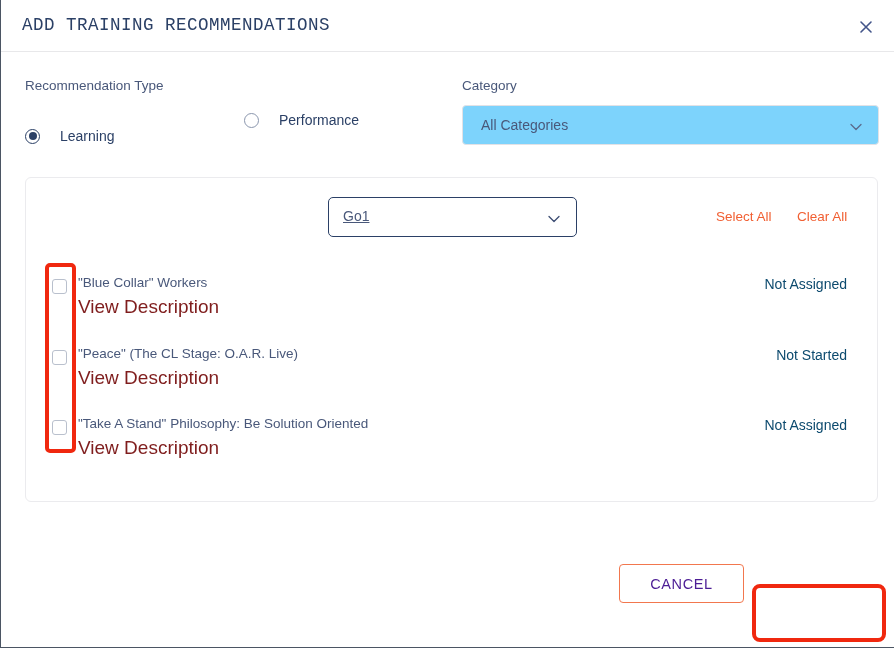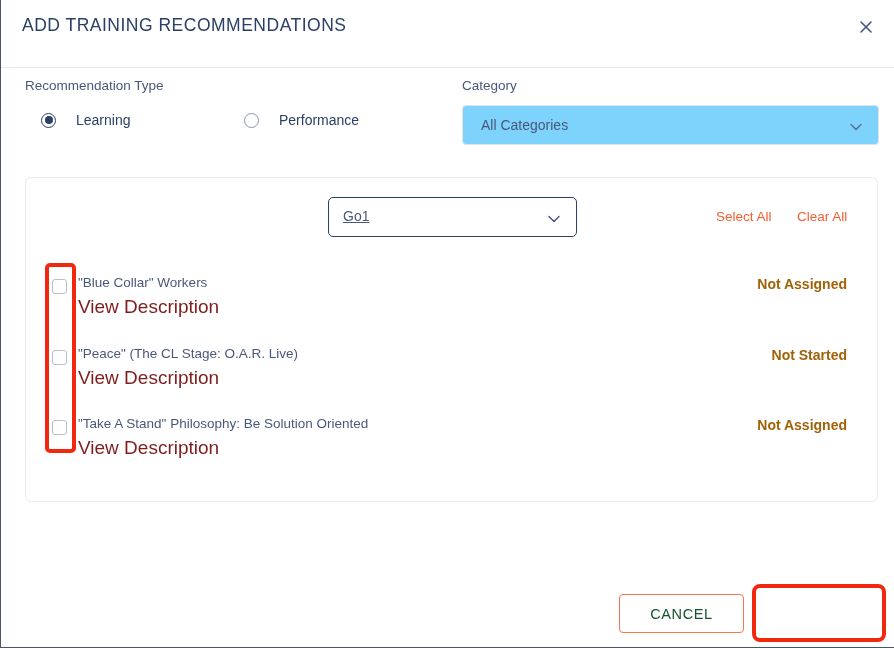--- a/index.html
+++ b/index.html
@@ -21,23 +21,24 @@
     border-left: 1px solid #4b5563;
     border-bottom: 1px solid #4b5563;
     overflow: hidden;
   }
 
   
   .dialog-header {
     position: absolute;
     left: 0; top: 0;
     width: 894px;
-    height: 68px;
+    height: 52px;
     border-bottom: 1px solid #e8e8ea;
     box-sizing: border-box;
+    font-family: Liberation Mono, monospace;
   }
   .dialog-title {
     position: absolute;
     left: 21px;
     top: 15px;
     font-size: 17.5px;
     letter-spacing: 0.5px;
     color: #2b4066;
     font-weight: 400;
     white-space: nowrap;
@@ -65,21 +66,21 @@
 
   .radio-row { position: absolute; top: 110px; left: 24px; width: 420px; height: 20px; }
   .radio-opt {
     position: absolute;
     top: 0;
     display: flex;
     align-items: center;
     cursor: pointer;
     height: 20px;
   }
-  .radio-opt.opt-learning { left: 16px; }
+  .radio-opt.opt-learning { left: 0px; margin-top: 16px; }
   .radio-opt.opt-performance { left: 219px; }
   .radio-mark {
     width: 15px;
     height: 15px;
     border-radius: 50%;
     border: 1.5px solid #8a96ad;
     box-sizing: border-box;
     position: relative;
     flex: none;
   }
@@ -246,36 +247,35 @@
     font-size: 19px;
     color: #7f1d1d;
     cursor: pointer;
     white-space: nowrap;
   }
   .row-status {
     position: absolute;
     right: 32px;
     top: 6px;
     font-size: 14px;
-    color: #a16207;
-    white-space: nowrap;
-    font-weight: bold;
+    color: #0c4a6e;
+    white-space: nowrap;
   }
 
   
   #cancel-button {
     position: absolute;
     left: 618px;
-    top: 594px;
+    top: 564px;
     width: 125px;
     height: 39px;
     border: 1px solid #f2774e;
     border-radius: 4px;
     background: #fff;
-    color: #14532d;
+    color: #4c1d95;
     font-size: 14.5px;
     letter-spacing: 0.6px;
     font-family: "Liberation Sans", sans-serif;
     cursor: pointer;
     box-sizing: border-box;
   }
   #add-button {
     position: absolute;
     left: 758px;
     top: 591px;

